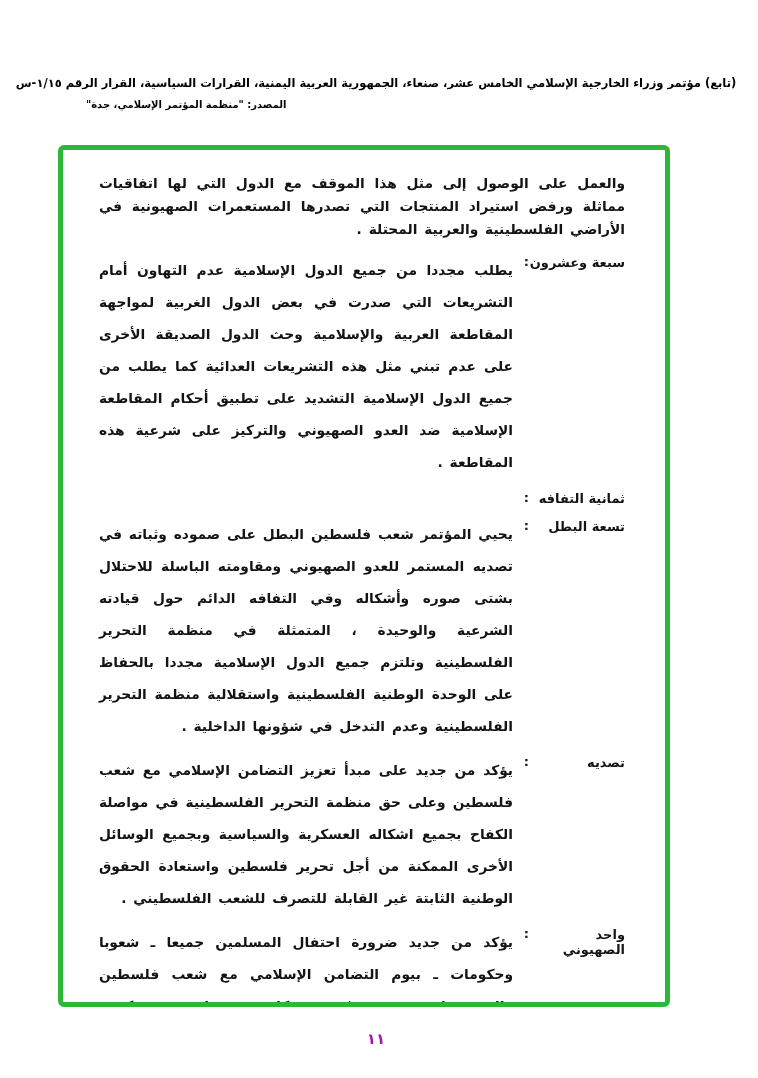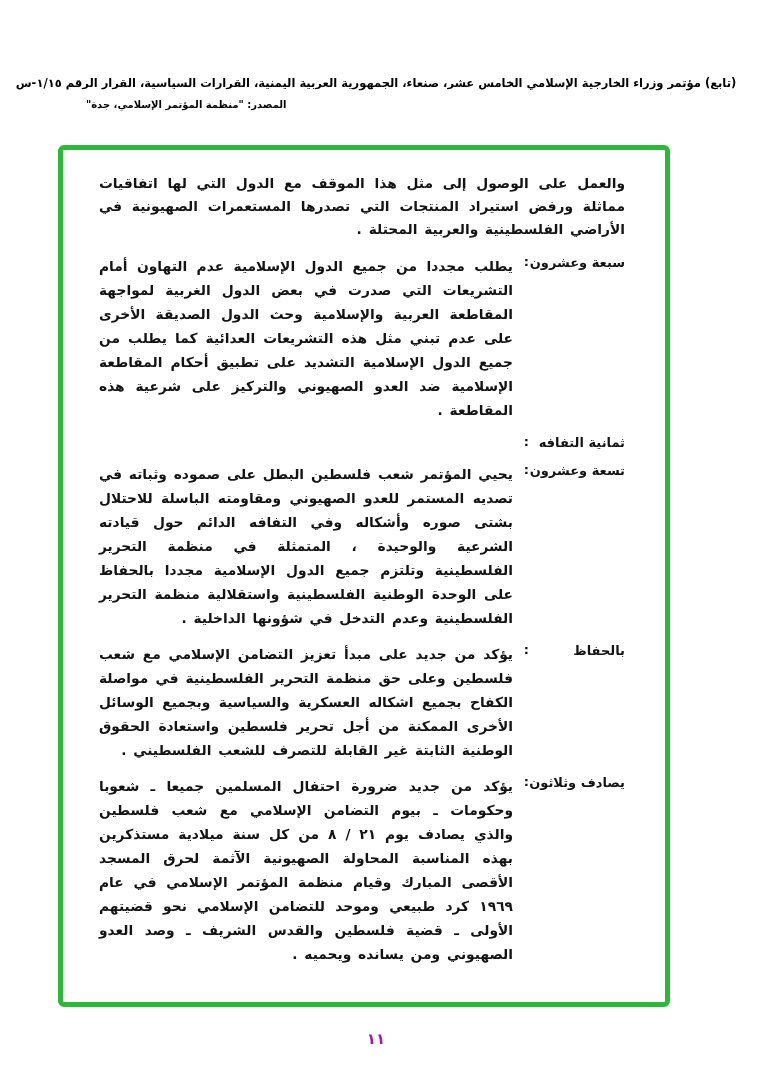--- a/index.html
+++ b/index.html
@@ -65,21 +65,21 @@
   }
   .item-colon {
     flex: 0 0 16px;
     font-size: 13px;
     font-weight: 700;
   }
   .item-text {
     flex: 1;
     margin: 0;
     font-size: 13.8px;
-    line-height: 24px;
+    line-height: 32px;
     font-weight: 600;
     text-align: justify;
     word-spacing: 2px;
   }
   .page-number {
     position: absolute;
     bottom: 30px; left: 0; right: 0;
     text-align: center;
     font-size: 15px;
     font-weight: 700;
@@ -104,33 +104,33 @@
       <span class="item-colon">:</span>
       <p class="item-text">يطلب مجددا من جميع الدول الإسلامية عدم التهاون أمام التشريعات التي صدرت في بعض الدول الغربية لمواجهة المقاطعة العربية والإسلامية وحث الدول الصديقة الأخرى على عدم تبني مثل هذه التشريعات العدائية كما يطلب من جميع الدول الإسلامية التشديد على تطبيق أحكام المقاطعة الإسلامية ضد العدو الصهيوني والتركيز على شرعية هذه المقاطعة .</p>
     </div>
 
     <div class="item">
       <span class="item-label">ثمانية التفافه</span>
       <span class="item-colon">:</span>
     </div>
 
     <div class="item">
-      <span class="item-label">تسعة وعشرون</span>
+      <span class="item-label">تسعة البطل</span>
       <span class="item-colon">:</span>
       <p class="item-text">يحيي المؤتمر شعب فلسطين البطل على صموده وثباته في تصديه المستمر للعدو الصهيوني ومقاومته الباسلة للاحتلال بشتى صوره وأشكاله وفي التفافه الدائم حول قيادته الشرعية والوحيدة ، المتمثلة في منظمة التحرير الفلسطينية وتلتزم جميع الدول الإسلامية مجددا بالحفاظ على الوحدة الوطنية الفلسطينية واستقلالية منظمة التحرير الفلسطينية وعدم التدخل في شؤونها الداخلية .</p>
     </div>
 
     <div class="item">
-      <span class="item-label">بالحفاظ</span>
+      <span class="item-label">تصديه</span>
       <span class="item-colon">:</span>
       <p class="item-text">يؤكد من جديد على مبدأ تعزيز التضامن الإسلامي مع شعب فلسطين وعلى حق منظمة التحرير الفلسطينية في مواصلة الكفاح بجميع اشكاله العسكرية والسياسية وبجميع الوسائل الأخرى الممكنة من أجل تحرير فلسطين واستعادة الحقوق الوطنية الثابتة غير القابلة للتصرف للشعب الفلسطيني .</p>
     </div>
 
     <div class="item">
-      <span class="item-label">يصادف وثلاثون</span>
+      <span class="item-label">واحد الصهيوني</span>
       <span class="item-colon">:</span>
       <p class="item-text">يؤكد من جديد ضرورة احتفال المسلمين جميعا ـ شعوبا وحكومات ـ بيوم التضامن الإسلامي مع شعب فلسطين والذي يصادف يوم ٢١ / ٨ من كل سنة ميلادية مستذكرين بهذه المناسبة المحاولة الصهيونية الآثمة لحرق المسجد الأقصى المبارك وقيام منظمة المؤتمر الإسلامي في عام ١٩٦٩ كرد طبيعي وموحد للتضامن الإسلامي نحو قضيتهم الأولى ـ قضية فلسطين والقدس الشريف ـ وصد العدو الصهيوني ومن يسانده ويحميه .</p>
     </div>
 
   </div>
 
   <div class="page-number">١١</div>
 
 </div>
 

